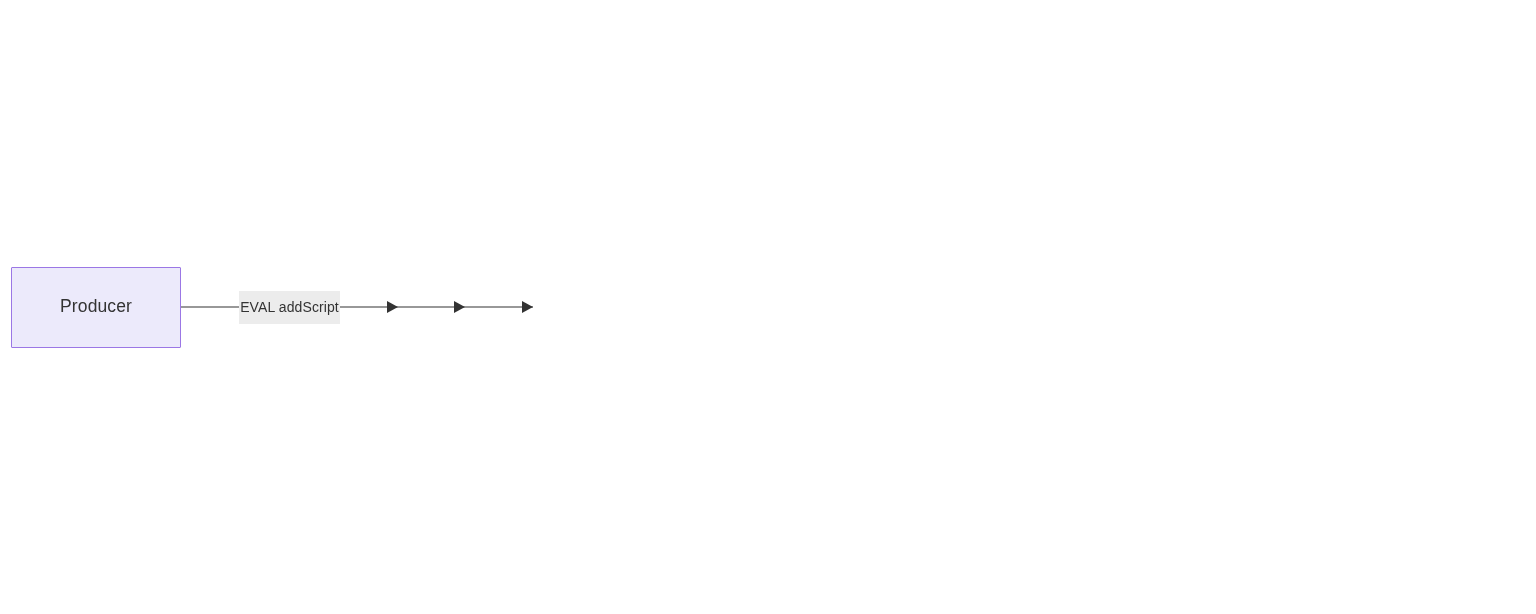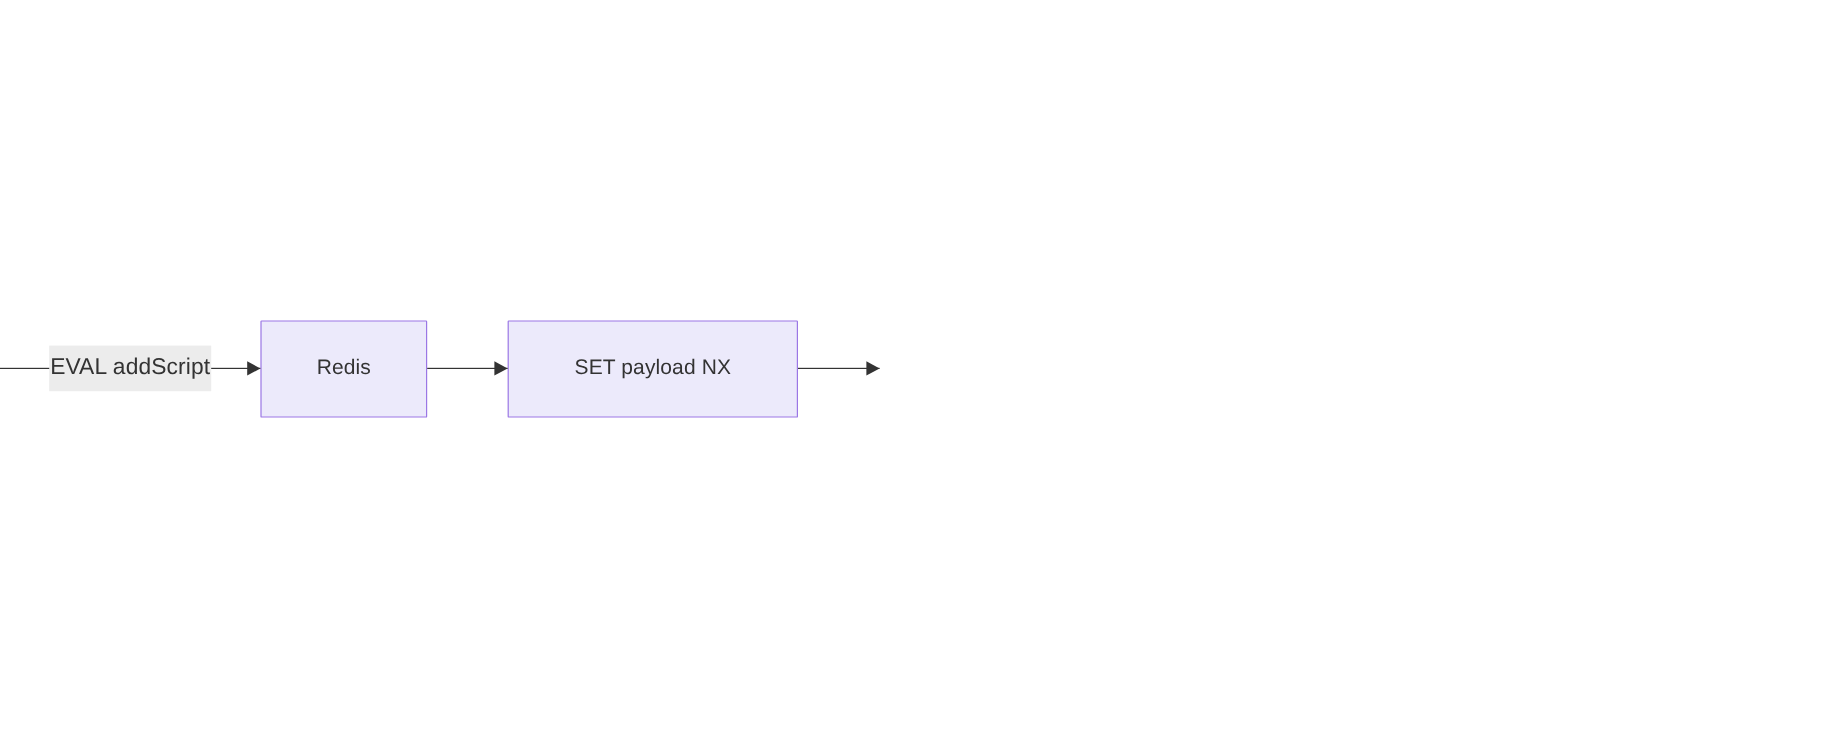--- a/index.html
+++ b/index.html
@@ -82,21 +82,21 @@
     transform: translateY(-50%);
     border-top: 6px solid transparent;
     border-bottom: 6px solid transparent;
     border-left: 11px solid #333333;
   }
   .edge-label {
     position: relative;
     z-index: 2;
     background: #ECECEC;
     color: #333333;
-    font-size: 19px;
+    font-size: 14px;
     line-height: 1;
     padding: 9px 1px 10px 1px;
     white-space: nowrap;
     letter-spacing: 0.1px;
   }
 
   
   .n-producer  { width: 170px; margin-left: 11px; }
   .e-1         { width: 217px; }
   .n-redis     { width: 139px; }
@@ -107,39 +107,36 @@
   .e-4         { width: 68px;  }
   .n-sadd      { width: 238px; }
 </style>
 </head>
 <body>
 
 <div id="diagram-canvas">
 
   <div class="flow-row">
 
+    <div class="node n-producer">
+      <span class="node-label">Producer</span>
+    </div>
 
     <div class="edge e-1">
       <span class="edge-line"></span>
       <span class="edge-arrow"></span>
       <span class="edge-label">EVAL addScript</span>
     </div>
 
-    <div class="node n-redis">
-      <span class="node-label">Redis</span>
-    </div>
 
     <div class="edge e-2">
       <span class="edge-line"></span>
       <span class="edge-arrow"></span>
     </div>
 
-    <div class="node n-set">
-      <span class="node-label">SET payload NX</span>
-    </div>
 
 
 
     <div class="edge e-4">
       <span class="edge-line"></span>
       <span class="edge-arrow"></span>
     </div>
 
 
   </div>

